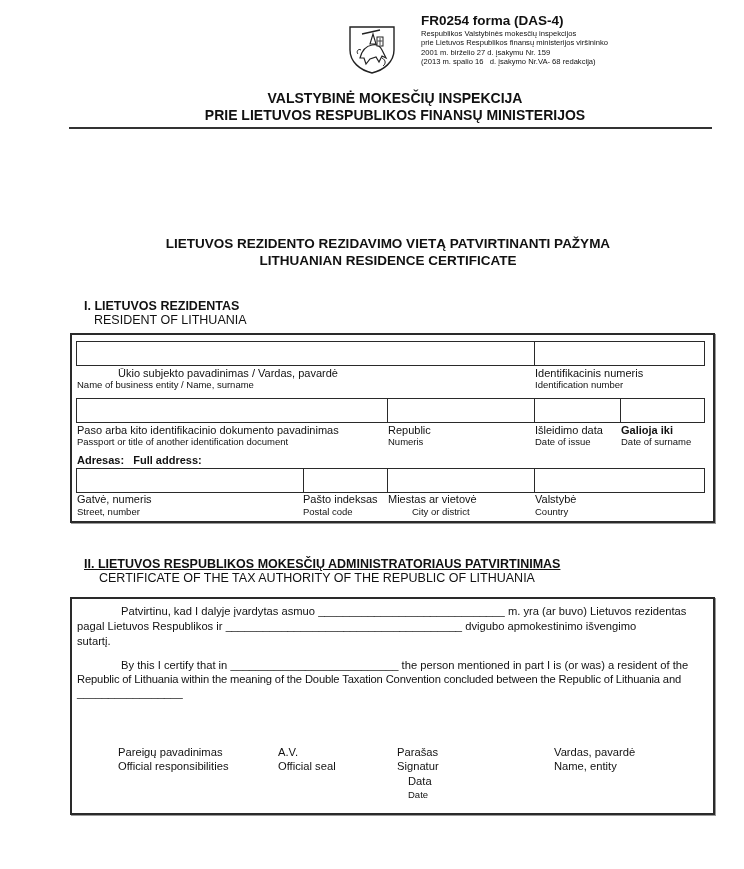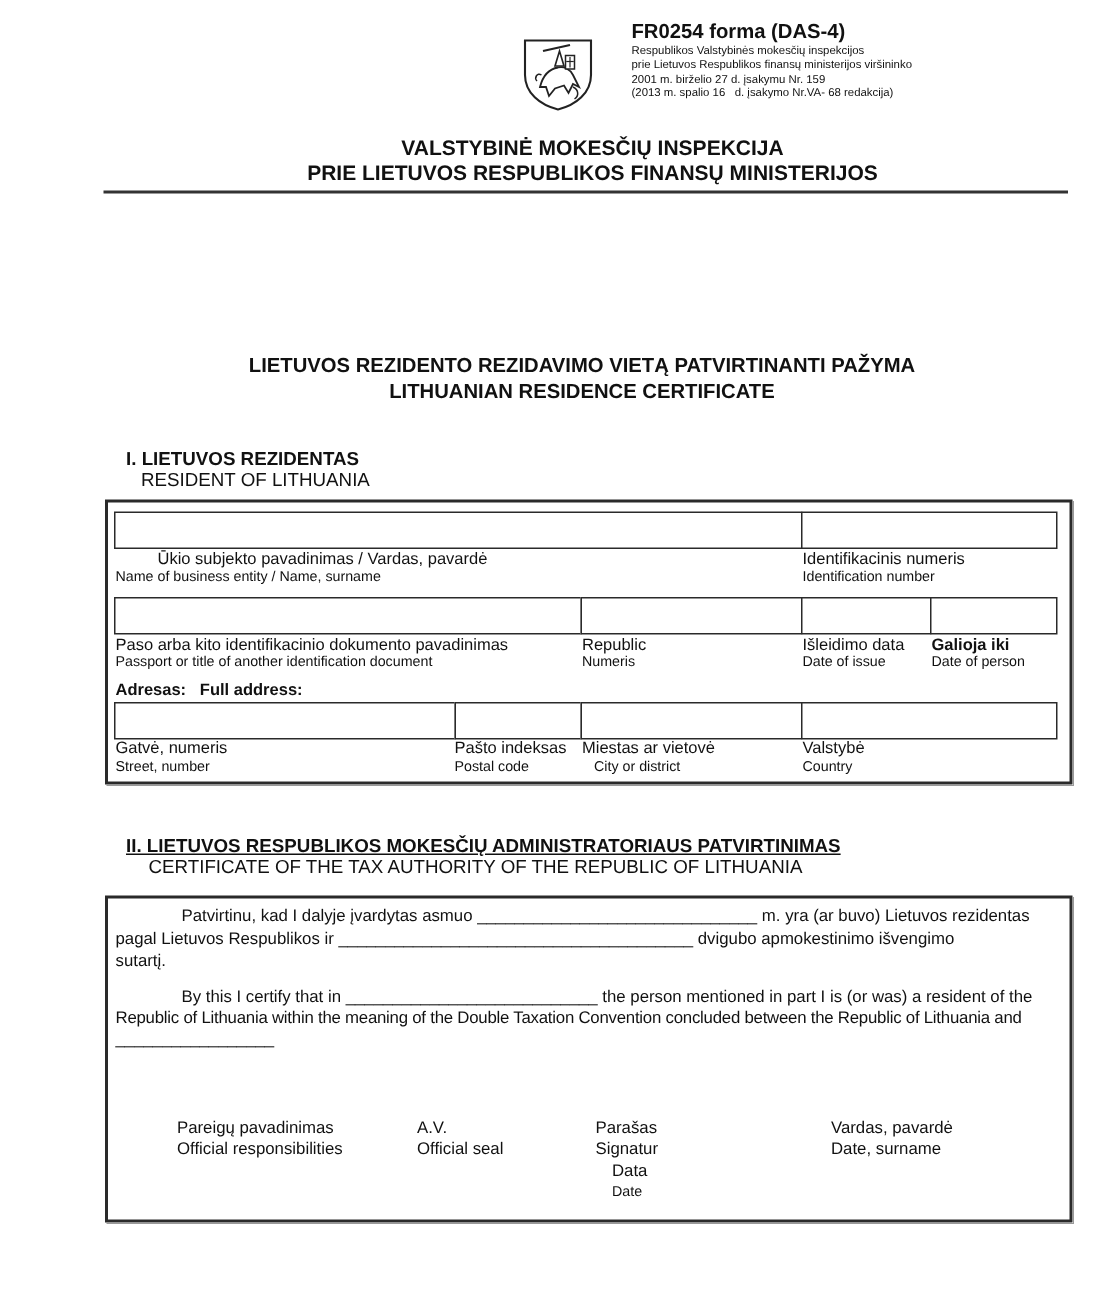--- a/index.html
+++ b/index.html
@@ -64,49 +64,49 @@
   <div>LITHUANIAN RESIDENCE CERTIFICATE</div>
 </div>
 
 <div class="abs sec-title" style="left:84px; top:299px;">I. LIETUVOS REZIDENTAS</div>
 <div class="abs sec-sub" style="left:94px; top:313px;">RESIDENT OF LITHUANIA</div>
 
 <div class="outer-box" style="left:70px; top:333px; width:641px; height:186px;"></div>
 
 <div class="field" style="left:76px; top:341px; width:459px; height:25px;"></div>
 <div class="field" style="left:534px; top:341px; width:171px; height:25px;"></div>
-<div class="abs lbl-lt" style="left:67px; top:367px;padding-left:38px;">Ūkio subjekto pavadinimas / Vardas, pavardė</div>
+<div class="abs lbl-lt" style="left:80px; top:367px;padding-left:38px;">Ūkio subjekto pavadinimas / Vardas, pavardė</div>
 <div class="abs lbl-en" style="left:77px; top:379px;">Name of business entity / Name, surname</div>
 <div class="abs lbl-lt" style="left:535px; top:367px;">Identifikacinis numeris</div>
 <div class="abs lbl-en" style="left:535px; top:379px;">Identification number</div>
 
 <div class="field" style="left:76px; top:398px; width:312px; height:25px;"></div>
 <div class="field" style="left:387px; top:398px; width:148px; height:25px;"></div>
 <div class="field" style="left:534px; top:398px; width:87px; height:25px;"></div>
 <div class="field" style="left:620px; top:398px; width:85px; height:25px;"></div>
 <div class="abs lbl-lt" style="left:77px; top:424px;">Paso arba kito identifikacinio dokumento pavadinimas</div>
 <div class="abs lbl-en" style="left:77px; top:436px;">Passport or title of another identification document</div>
 <div class="abs lbl-lt" style="left:388px; top:424px;">Republic</div>
 <div class="abs lbl-en" style="left:388px; top:436px;">Numeris</div>
 <div class="abs lbl-lt" style="left:535px; top:424px;">Išleidimo data</div>
 <div class="abs lbl-en" style="left:535px; top:436px;">Date of issue</div>
 <div class="abs lbl-lt" style="left:621px; top:424px;font-weight:bold;">Galioja iki</div>
-<div class="abs lbl-en" style="left:621px; top:436px;">Date of person</div>
+<div class="abs lbl-en" style="left:621px; top:436px;">Date of surname</div>
 
 <div class="abs bold-lbl" style="left:77px; top:454px; white-space:pre;">Adresas:   Full address:</div>
 <div class="field" style="left:76px; top:468px; width:228px; height:25px;"></div>
 <div class="field" style="left:303px; top:468px; width:85px; height:25px;"></div>
 <div class="field" style="left:387px; top:468px; width:148px; height:25px;"></div>
 <div class="field" style="left:534px; top:468px; width:171px; height:25px;"></div>
 <div class="abs lbl-lt" style="left:77px; top:493px;">Gatvė, numeris</div>
 <div class="abs lbl-en" style="left:77px; top:506px;">Street, number</div>
 <div class="abs lbl-lt" style="left:303px; top:493px;">Pašto indeksas</div>
 <div class="abs lbl-en" style="left:303px; top:506px;">Postal code</div>
 <div class="abs lbl-lt" style="left:388px; top:493px;">Miestas ar vietovė</div>
-<div class="abs lbl-en" style="left:396px; top:506px;">City or district</div>
+<div class="abs lbl-en" style="left:412px; top:506px;">City or district</div>
 <div class="abs lbl-lt" style="left:535px; top:493px;">Valstybė</div>
 <div class="abs lbl-en" style="left:535px; top:506px;">Country</div>
 
 <div class="abs sec-title" style="left:84px; top:557px;text-decoration:underline;">II. LIETUVOS RESPUBLIKOS MOKESČIŲ ADMINISTRATORIAUS PATVIRTINIMAS</div>
 <div class="abs sec-sub" style="left:99px; top:571px;">CERTIFICATE OF THE TAX AUTHORITY OF THE REPUBLIC OF LITHUANIA</div>
 
 <div class="outer-box" style="left:70px; top:597px; width:641px; height:214px;"></div>
 
 <div class="abs para" style="left:121px; top:604px;">
   <span>Patvirtinu, kad I dalyje įvardytas asmuo</span>
@@ -139,14 +139,14 @@
 <div class="abs sig" style="left:397px; top:745px;">
   <div>Parašas</div>
   <div>Signatur</div>
 </div>
 <div class="abs sig" style="left:408px; top:774px;">
   <div>Data</div>
   <div class="sig-small">Date</div>
 </div>
 <div class="abs sig" style="left:554px; top:745px;">
   <div>Vardas, pavardė</div>
-  <div>Date, surname</div>
+  <div>Name, entity</div>
 </div>
 
 </body></html>

